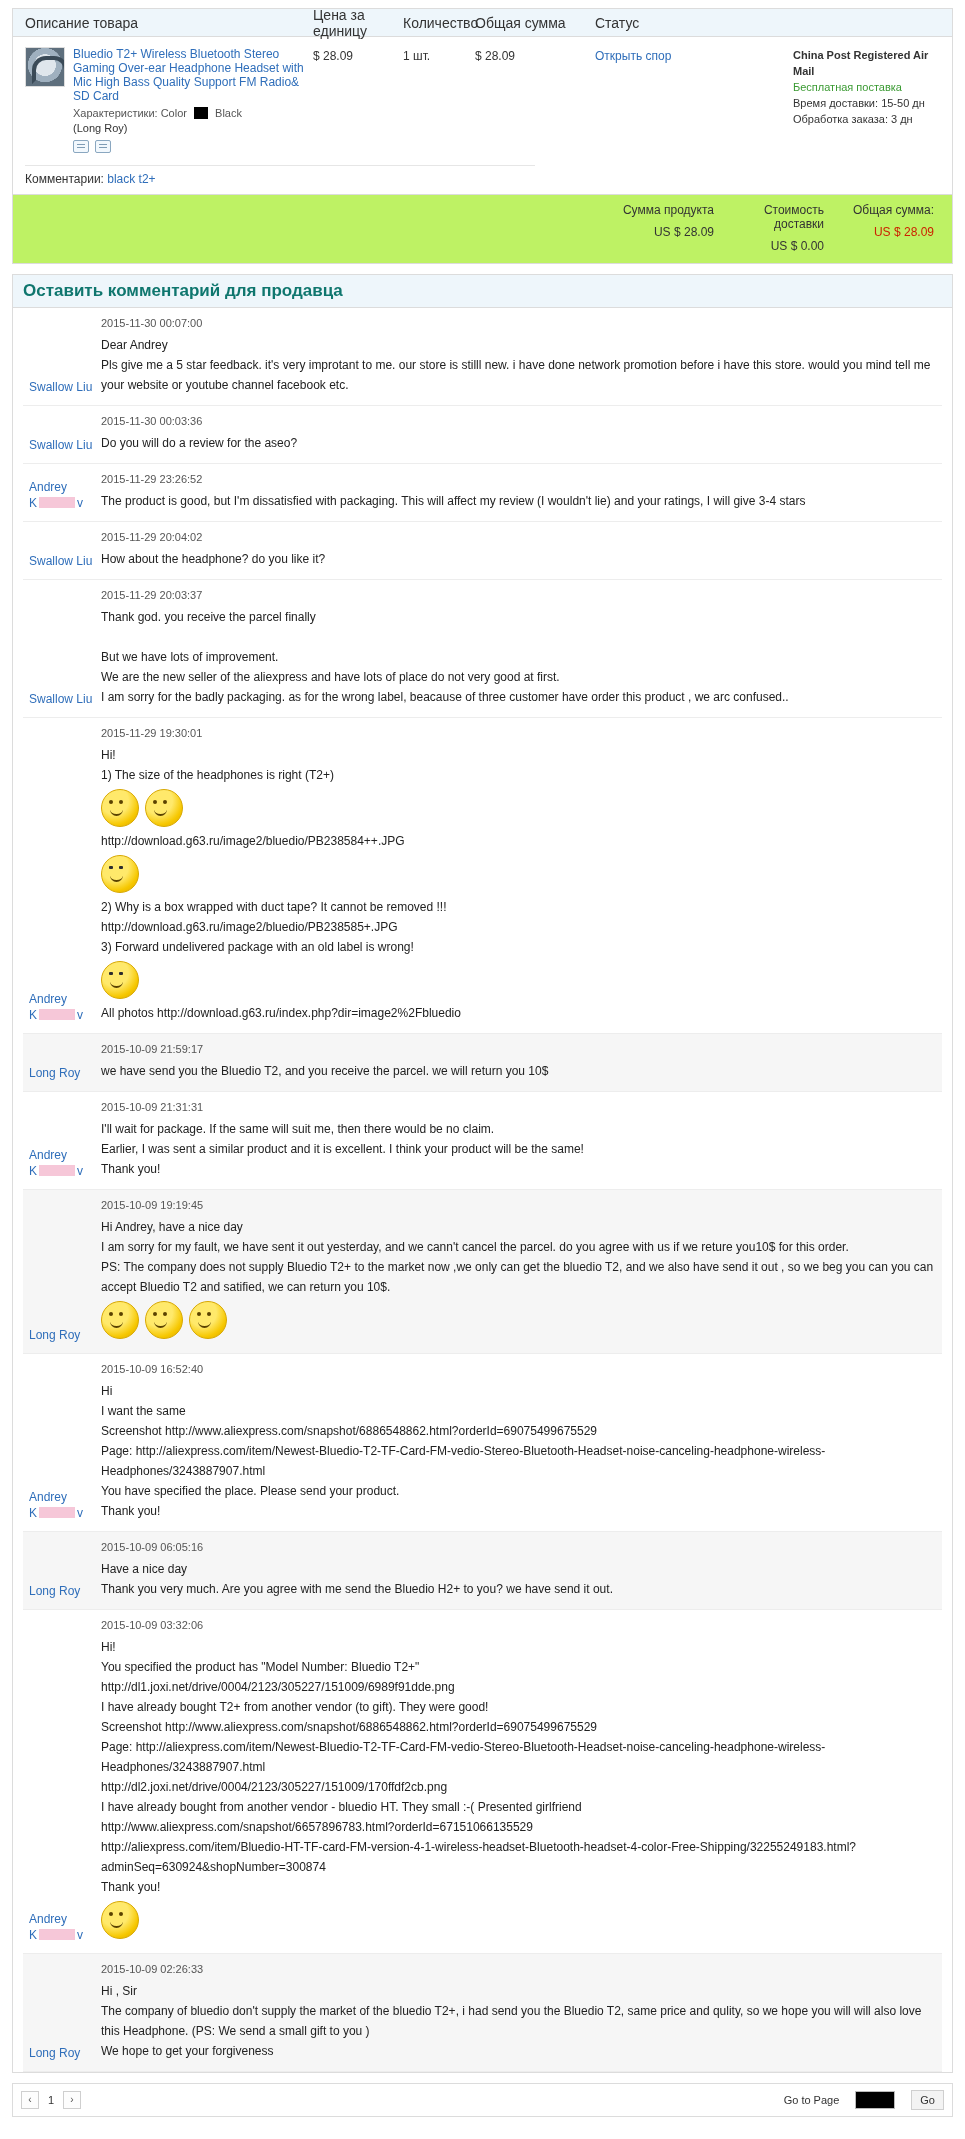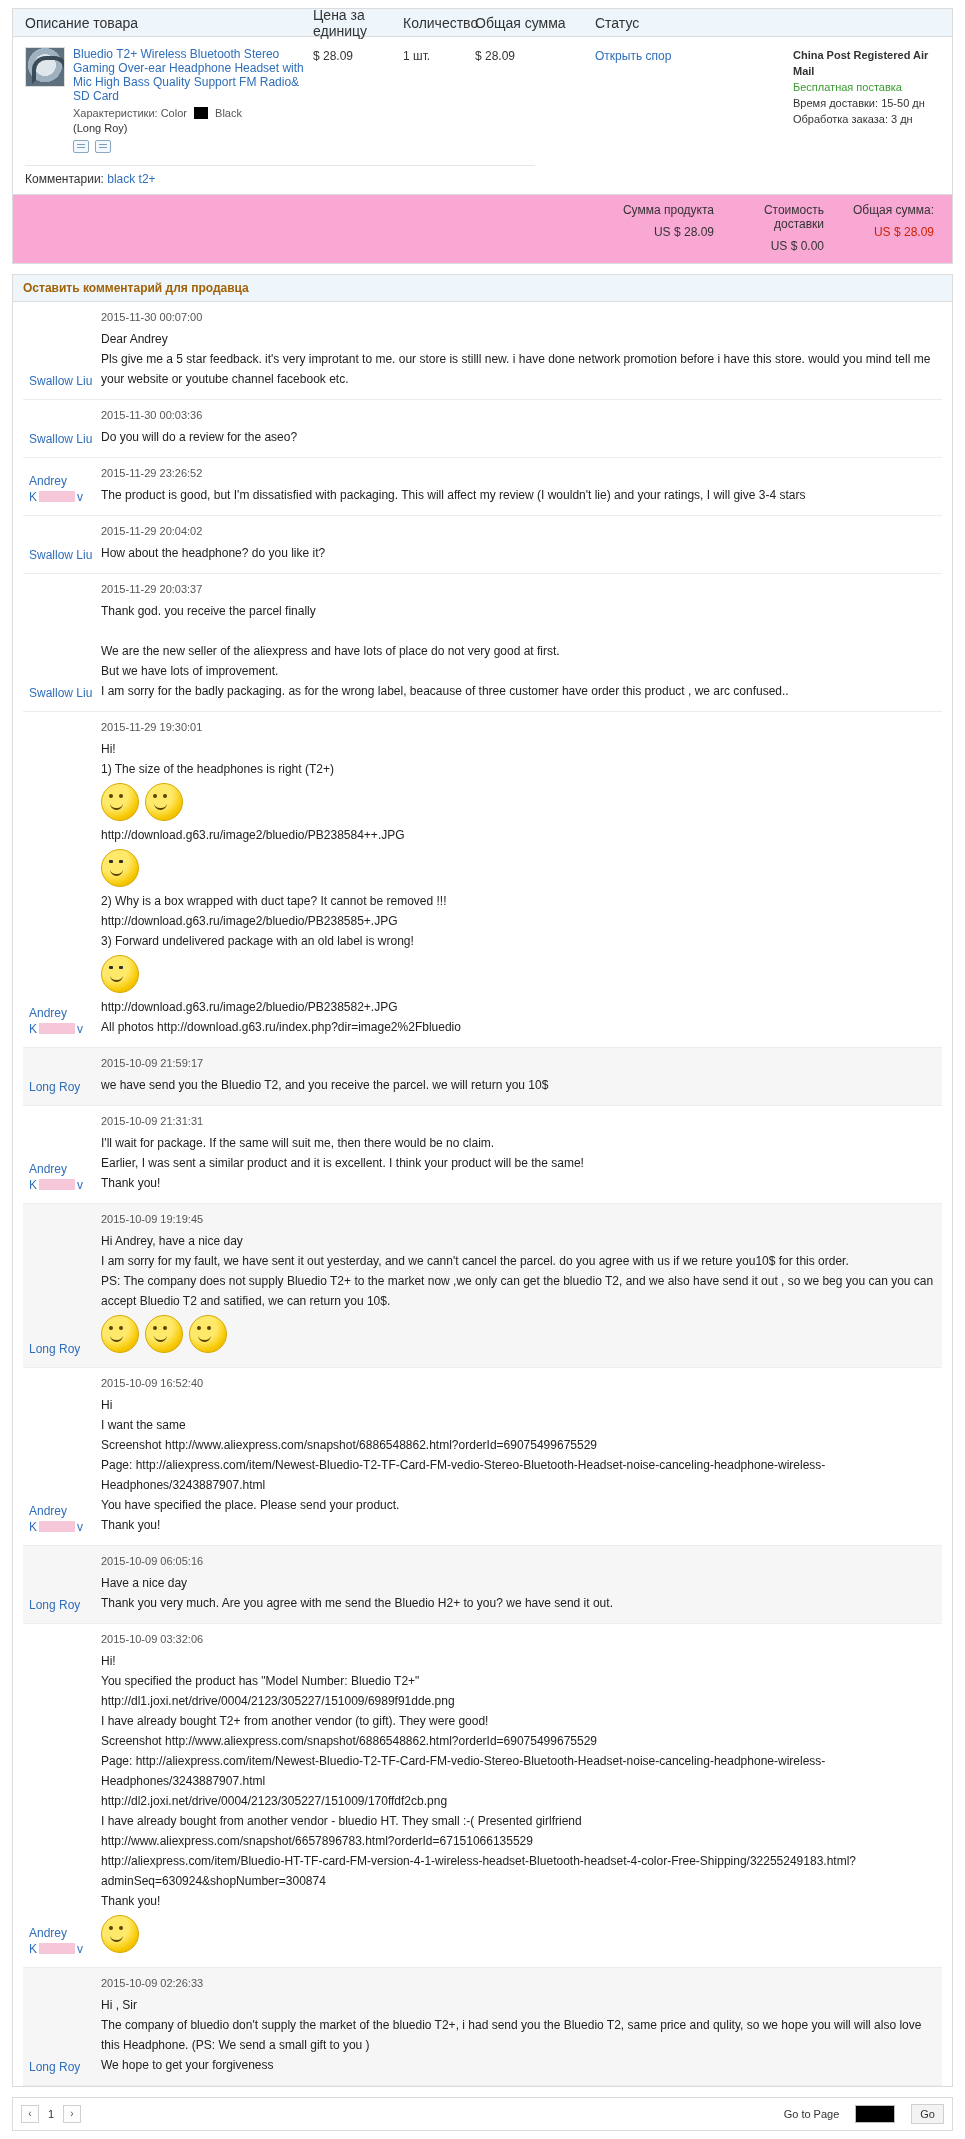--- a/index.html
+++ b/index.html
@@ -101,41 +101,41 @@
     padding: 6px 12px 8px 12px;
     font-size: 12px;
     color: #333;
   }
   .comment-line .val { color: #2f6eba; }
 
   .totals-row {
     display: flex;
     justify-content: flex-end;
     border-top: 1px solid #dcdcdc;
-    background: #f9a8d4;
+    background: #bef264;
     padding: 8px 12px 10px 0;
     font-size: 12px;
   }
   .tot-col { width: 110px; text-align: right; padding-right: 6px; }
   .tot-col .lbl { color: #333; display: block; margin-bottom: 8px; }
   .tot-col .amt { color: #333; }
   .tot-col.red .amt { color: #cc2200; }
 
   
   .panel {
     margin: 10px 12px 0 12px;
     border: 1px solid #dcdcdc;
   }
   .panel-head {
     background: #eef6fb;
     border-bottom: 1px solid #dcdcdc;
     padding: 6px 10px;
     font-weight: bold;
-    font-size: 12px;
-    color: #a16207;
+    font-size: 17px;
+    color: #0f766e;
   }
   .msg-list { padding: 0 10px; }
   .msg {
     display: flex;
     border-bottom: 1px solid #ededed;
     padding: 8px 0 10px 0;
     align-items: flex-end;
   }
   .msg.alt { background: #f6f6f6; }
   .msg-author {
@@ -336,22 +336,22 @@
             </div>
           </div>
         </div>
         <div class="msg">
           <div class="msg-author">Swallow Liu</div>
           <div class="msg-body">
             <div class="msg-time">2015-11-29 20:03:37</div>
             <div class="msg-text">
               <p>Thank god. you receive the parcel finally</p>
               <p>&nbsp;</p>
+              <p>But we have lots of improvement.</p>
               <p>We are the new seller of the aliexpress and have lots of place do not very good at first.</p>
-              <p>But we have lots of improvement.</p>
               <p>I am sorry for the badly packaging.    as for the wrong label, beacause of three customer have order this product , we arc confused..</p>
             </div>
           </div>
         </div>
         <div class="msg">
           <div class="msg-author">Andrey<div>K<span class="redact"></span>v</div></div>
           <div class="msg-body">
             <div class="msg-time">2015-11-29 19:30:01</div>
             <div class="msg-text">
               <p>Hi!</p>
@@ -363,21 +363,20 @@
               <p>http://download.g63.ru/image2/bluedio/PB238584++.JPG</p>
               <div class="emoji-row">
                 <span class="emoji big shade"></span>
               </div>
               <p>2)  Why is a box wrapped with duct tape? It cannot be removed !!!</p>
               <p>http://download.g63.ru/image2/bluedio/PB238585+.JPG</p>
               <p>3) Forward undelivered package with an old label is wrong!</p>
               <div class="emoji-row">
                 <span class="emoji big shade"></span>
               </div>
-              <p>http://download.g63.ru/image2/bluedio/PB238582+.JPG</p>
               <p>All photos http://download.g63.ru/index.php?dir=image2%2Fbluedio</p>
             </div>
           </div>
         </div>
         <div class="msg alt">
           <div class="msg-author">Long Roy</div>
           <div class="msg-body">
             <div class="msg-time">2015-10-09 21:59:17</div>
             <div class="msg-text">
               <p>we have send you the Bluedio T2, and you receive the parcel. we will return you 10$</p>

